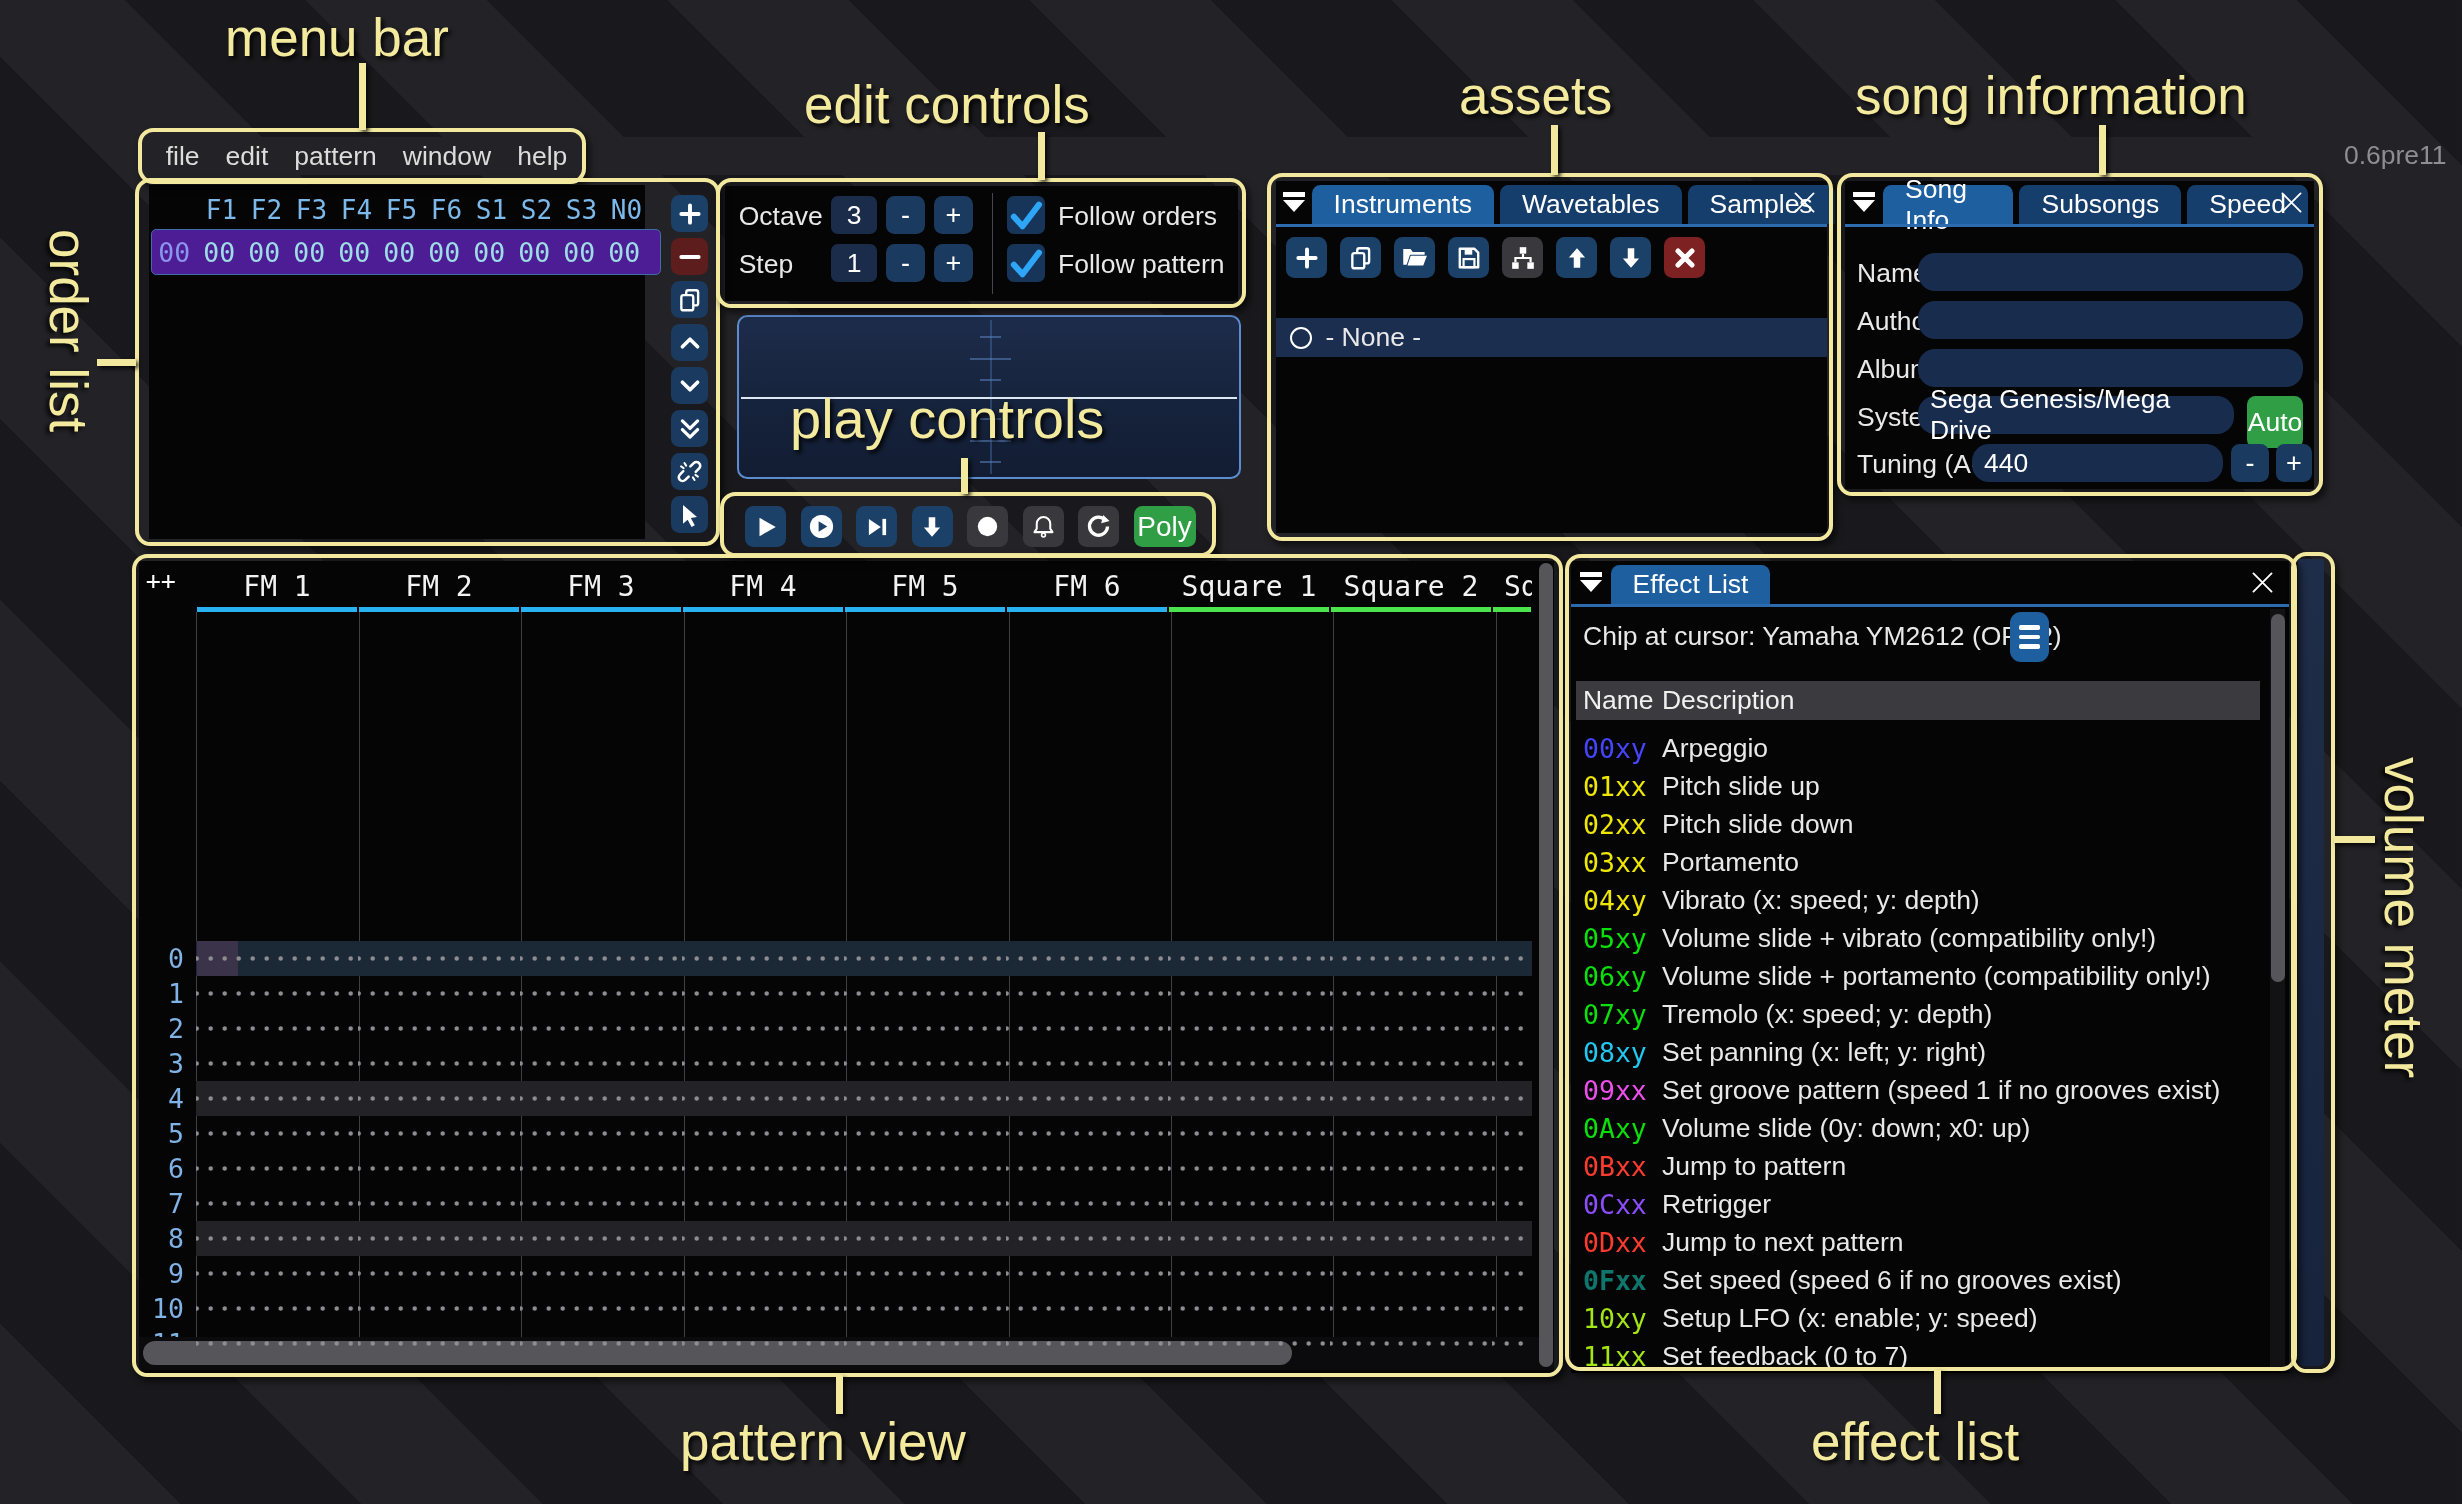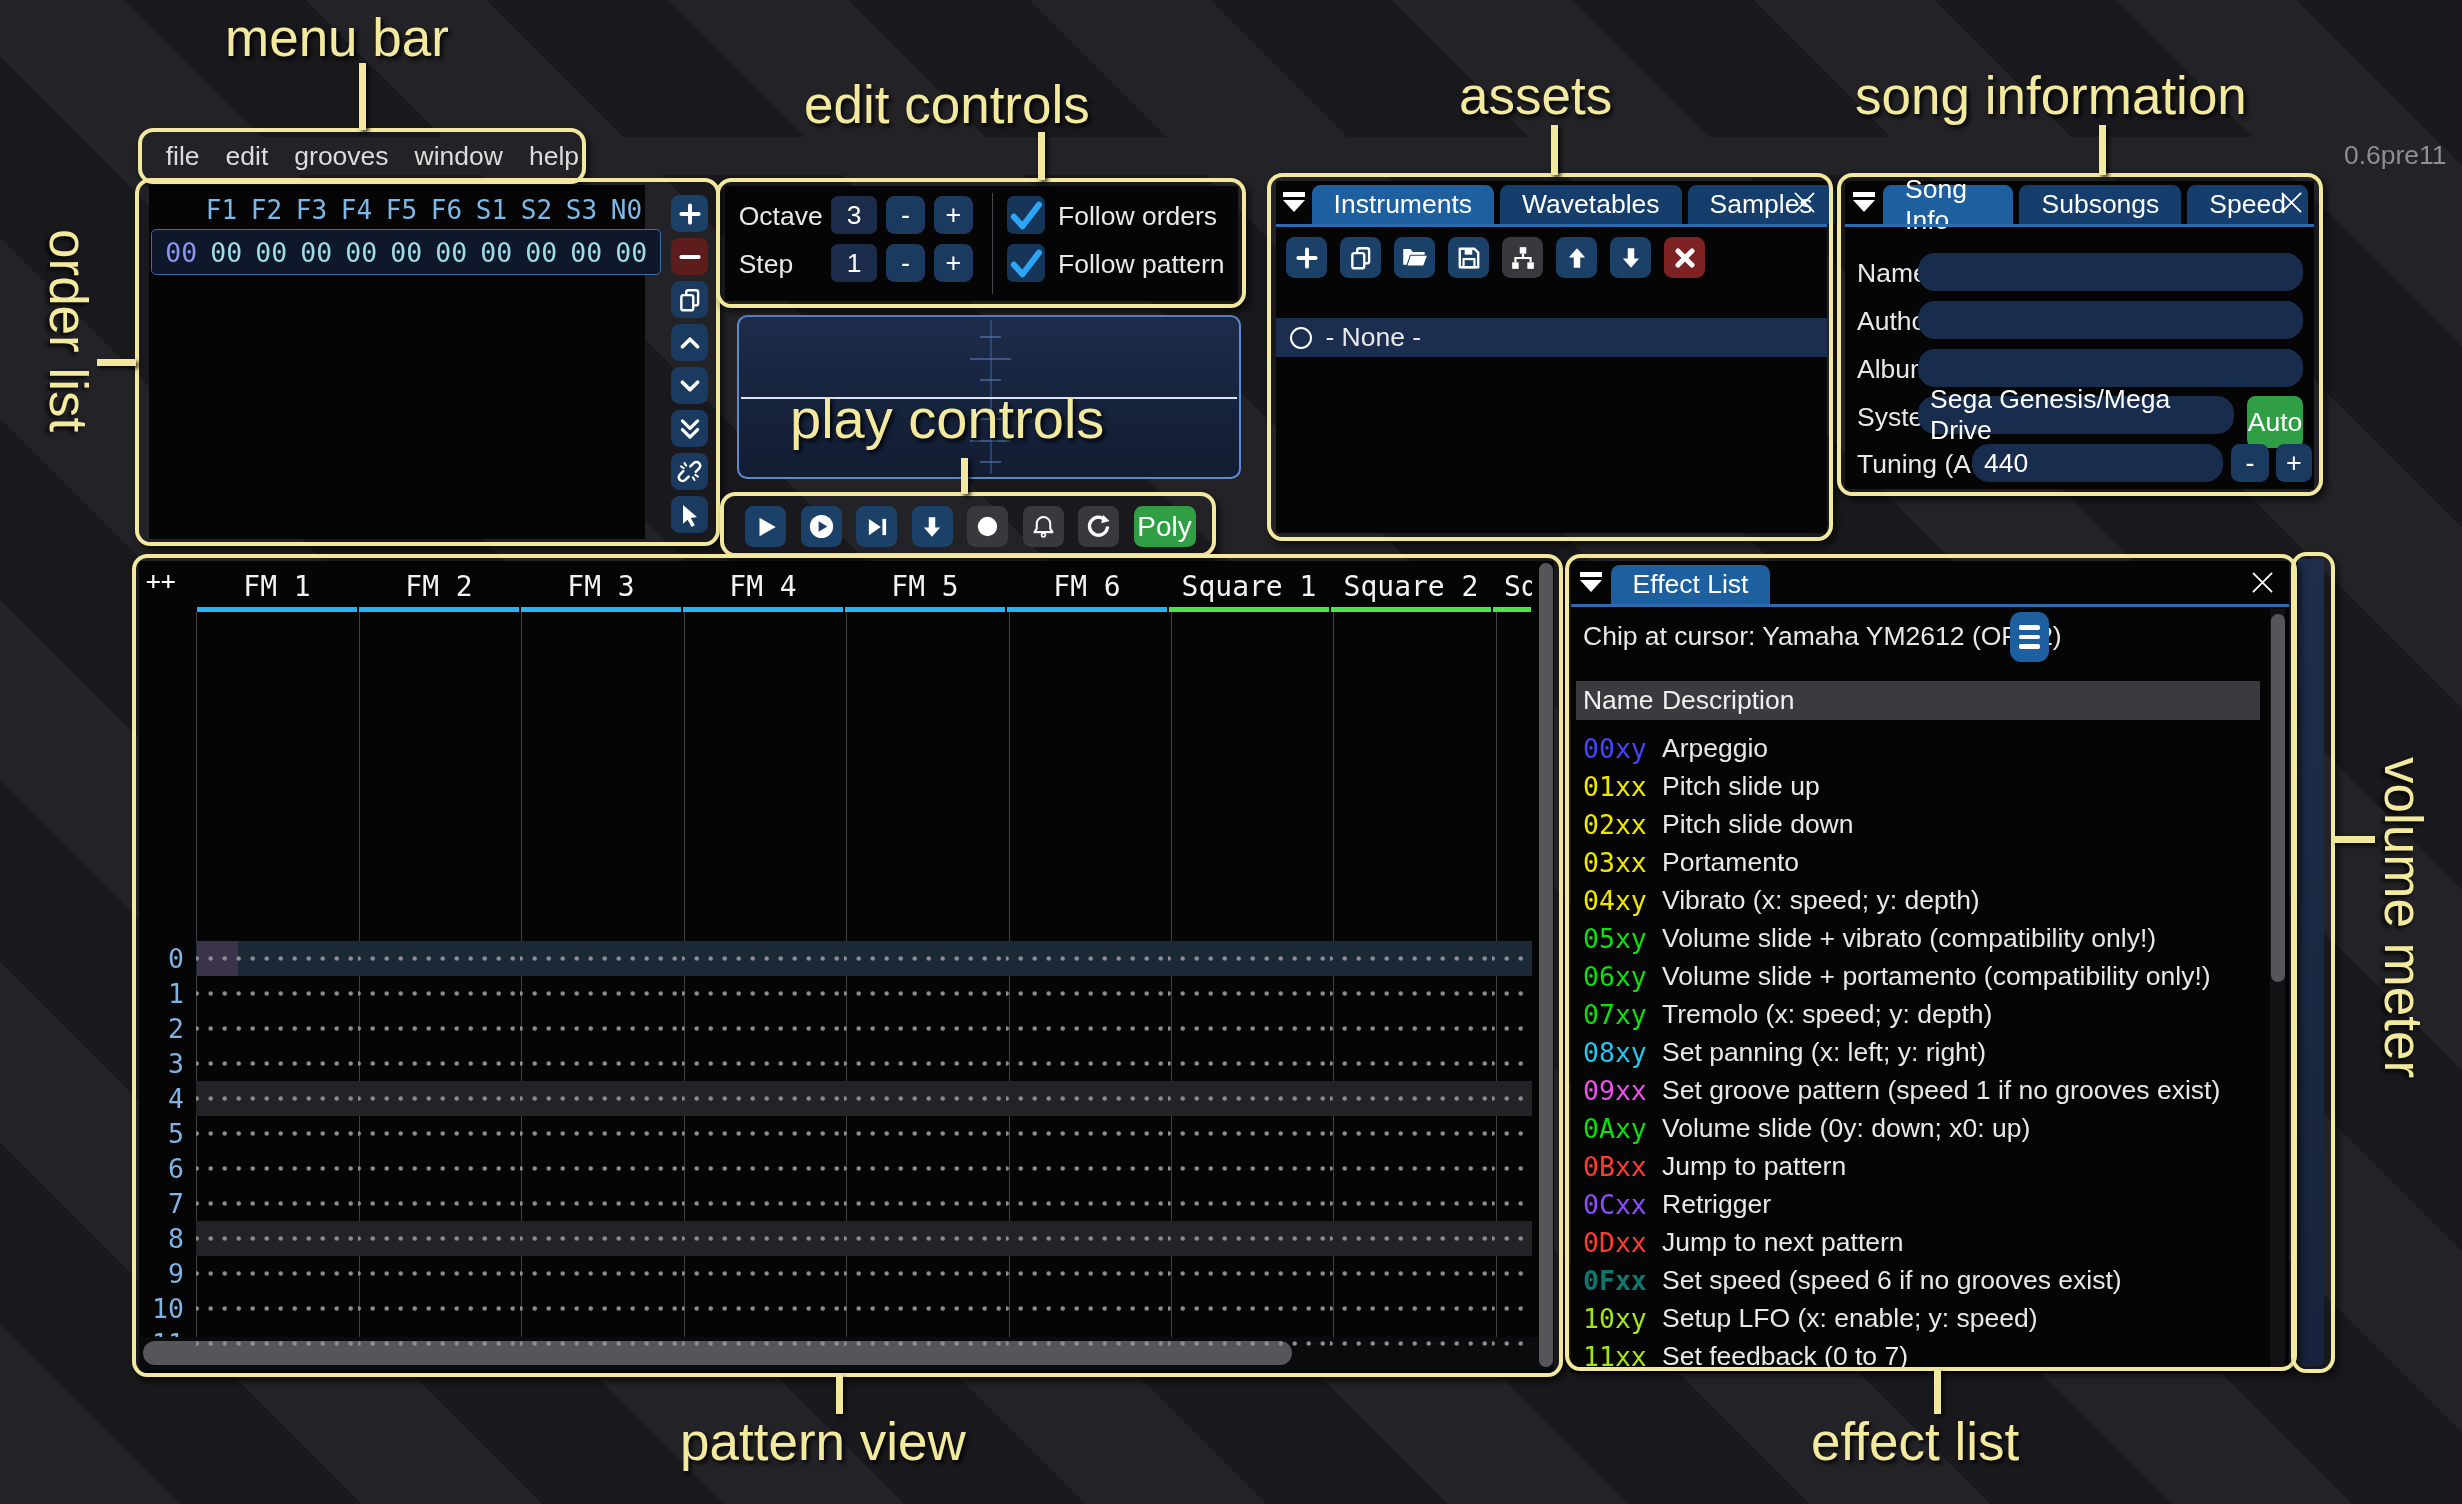--- a/index.html
+++ b/index.html
@@ -41,22 +41,22 @@
   .chk { width:38px; height:38px; background:#173459; border-radius:6.8px; position:absolute; }
   .spin { width:39px; height:38px; font-size:27px; color:#fff; position:absolute; }
   .valbox { width:46px; height:38px; background:#1a2c4a; border-radius:6.8px; color:#fff;
             font-size:26.5px; display:flex; align-items:center; justify-content:center; position:absolute; }
   .flabel { position:absolute; font-size:26.5px; color:#e8e8e8; }
 
   
   #order-win { left:149px; top:185px; width:496px; height:354px; }
   #order-header { position:absolute; left:50px; top:10.3px; display:flex; }
   .oh-cell { width:45px; text-align:center; font-size:26px; color:#7cb9ea; font-family:"DejaVu Sans Mono",monospace; }
-  #order-values { position:absolute; left:1.7px; top:44px; width:510px; height:46px; background:#0f172a;
-                  border:1.7px solid #3f6ea8; border-radius:5.1px; display:flex; align-items:center; padding-left:7px; }
+  #order-values { position:absolute; left:1.7px; top:44px; width:510px; height:46px; background:#4c1d95;
+                  border:1.7px solid #3f6ea8; border-radius:5.1px; display:flex; align-items:center; padding-left:0; }
   .ov-cell { width:45px; text-align:center; font-size:26.5px; color:#9fdde6; font-family:"DejaVu Sans Mono",monospace; }
   .ov-cell.index { color:#8b95ee; }
   #order-btns { position:absolute; left:522px; top:10.3px; width:37px; }
   #order-btns .btn { width:37px; height:37px; margin-bottom:6px; }
 
   
   #edit-win { left:725px; top:186px; width:513px; height:115px; }
   #edit-sep { position:absolute; left:267px; top:6.8px; bottom:6.8px; width:0.9px; background:#46464c; }
 
   
@@ -167,21 +167,21 @@
 
   svg { display:block; }
 </style>
 </head>
 <body>
 
 <div id="menubar" class="win">
   <div id="menu-items" style="display:flex;">
       <div class="menu-item">file</div>
       <div class="menu-item">edit</div>
-      <div class="menu-item">grooves</div>
+      <div class="menu-item">pattern</div>
       <div class="menu-item">window</div>
       <div class="menu-item">help</div>
     </div>
 </div>
 <div id="version">0.6pre11</div>
 
 <div id="order-win" class="win">
   <div id="order-header">
       <div class="oh-cell">F1</div>
       <div class="oh-cell">F2</div>

